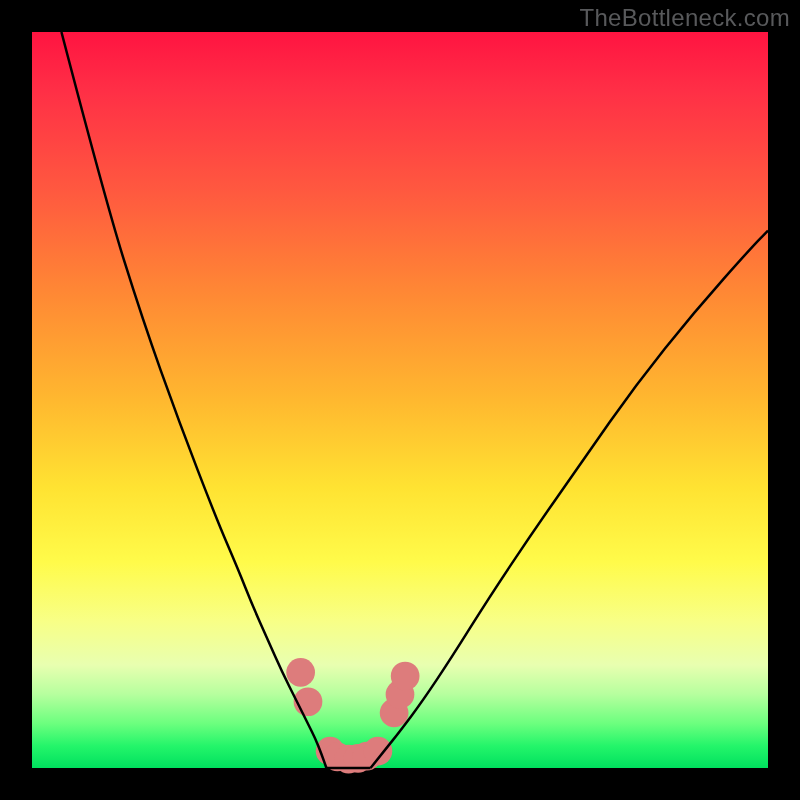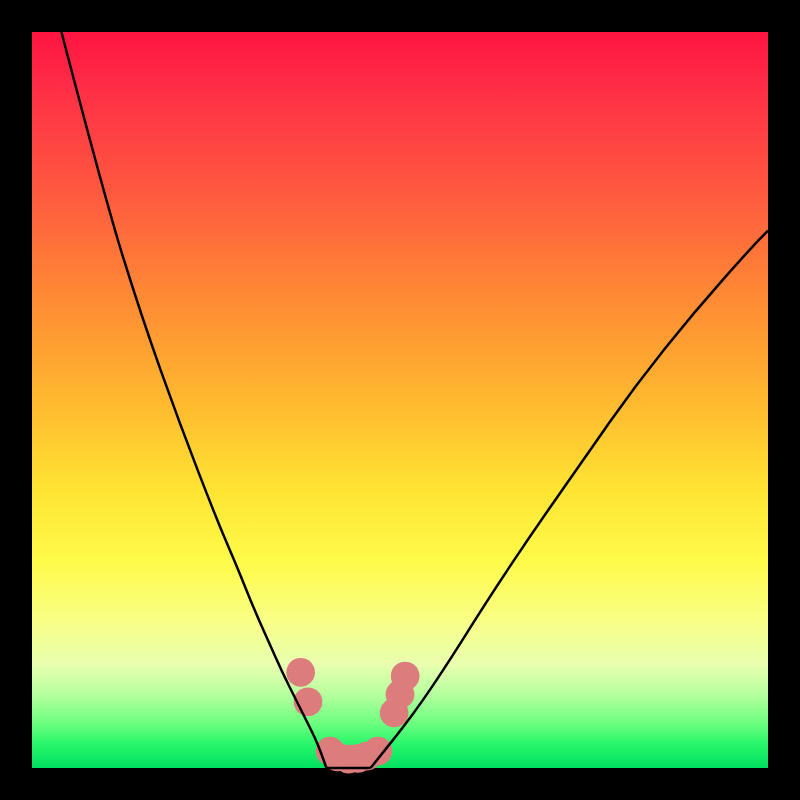--- a/index.html
+++ b/index.html
@@ -57,20 +57,21 @@
     top: 0;
     width: 736px;
     height: 736px;
     overflow: visible;
   }
 </style>
 </head>
 <body>
 
 <div class="frame">
+  <div class="watermark">TheBottleneck.com</div>
 
   <div class="plot-area">
     <svg class="curve-layer" viewBox="0 0 736 736" preserveAspectRatio="none">
       <g id="clusters">
           <circle cx="268.64" cy="640.3199999999999" r="14.352" fill="#dd7c7c"></circle>
           <circle cx="276" cy="669.76" r="14.352" fill="#dd7c7c"></circle>
           <circle cx="298.08000000000004" cy="719.072" r="14.352" fill="#dd7c7c"></circle>
           <circle cx="305.44" cy="724.96" r="14.352" fill="#dd7c7c"></circle>
           <circle cx="316.48" cy="727.168" r="14.352" fill="#dd7c7c"></circle>
           <circle cx="326.04799999999994" cy="726.432" r="14.352" fill="#dd7c7c"></circle>

